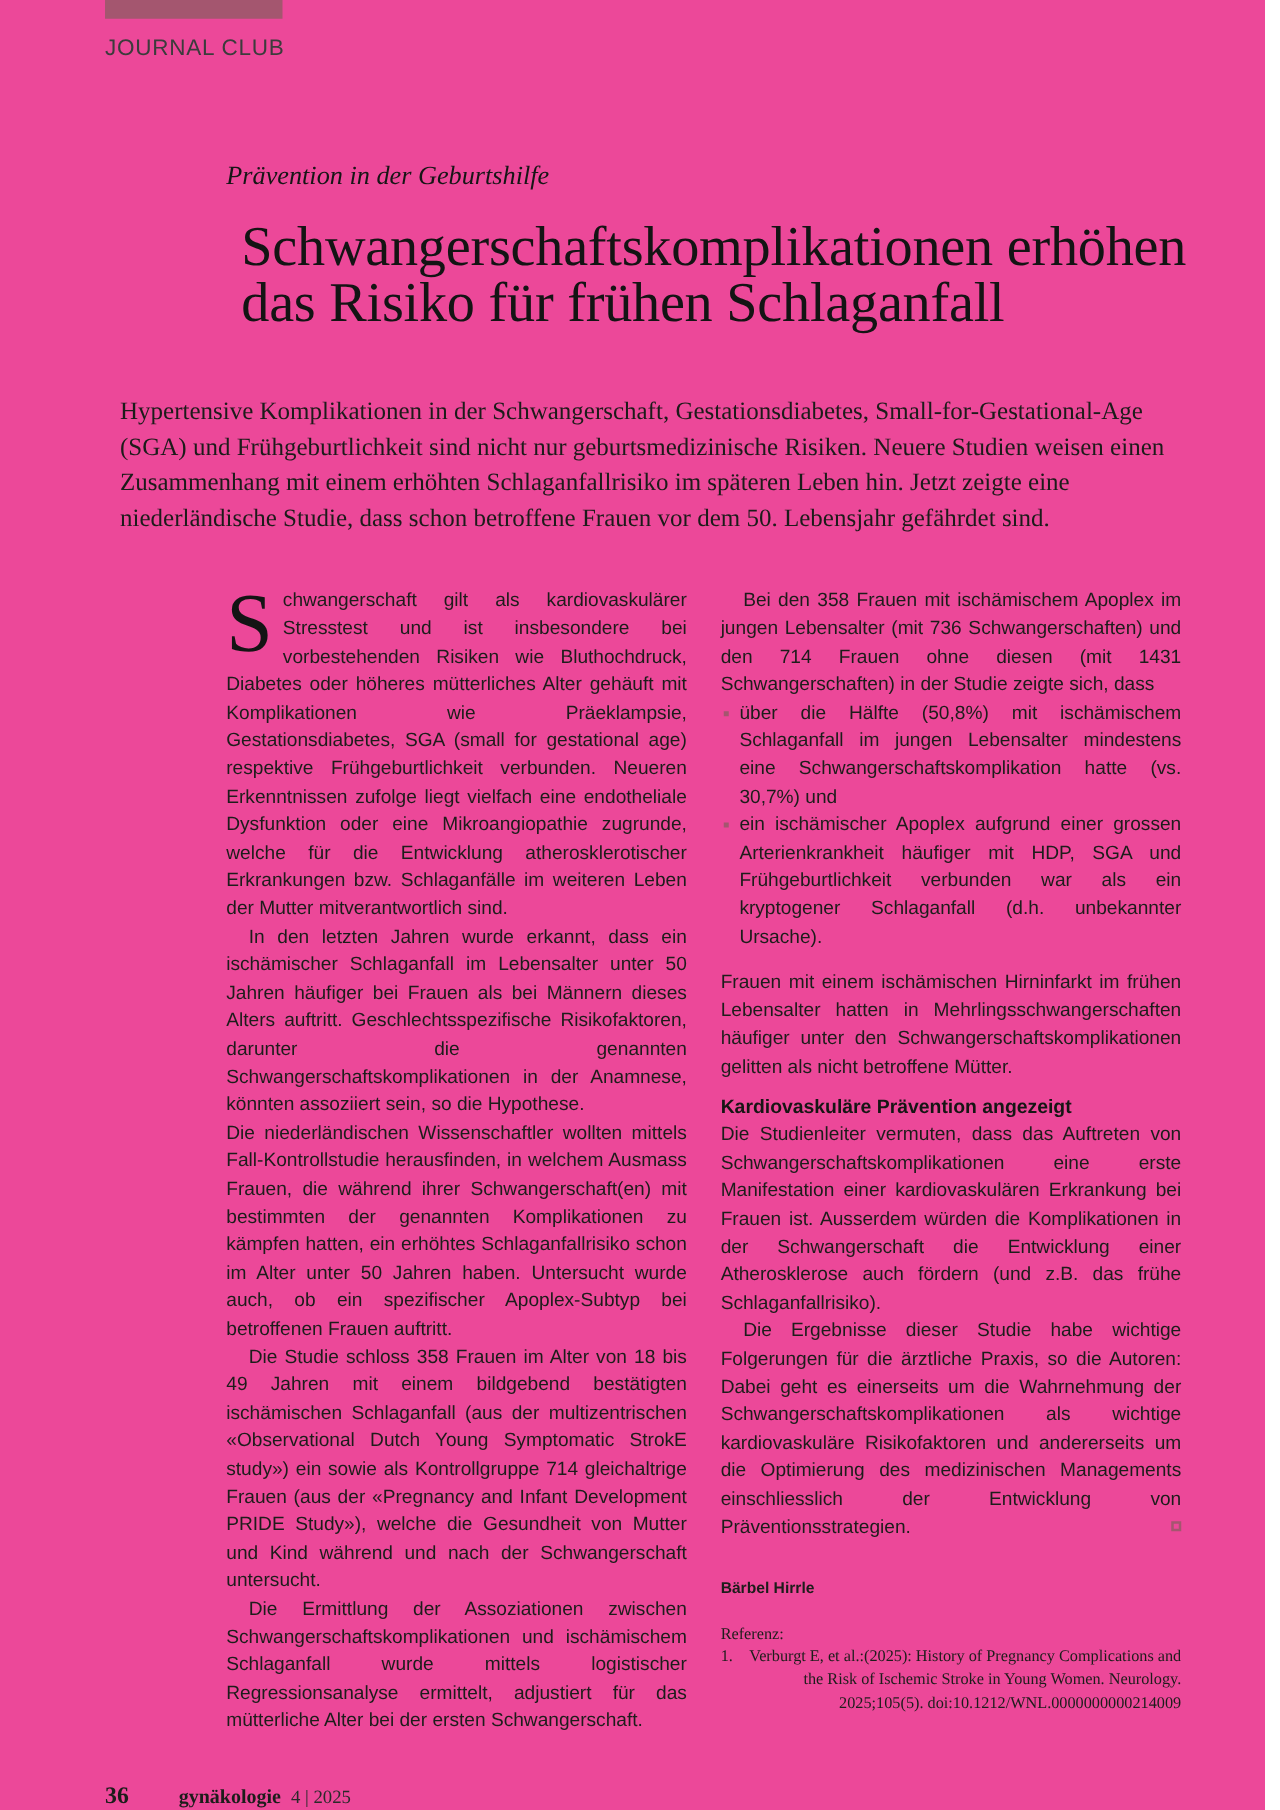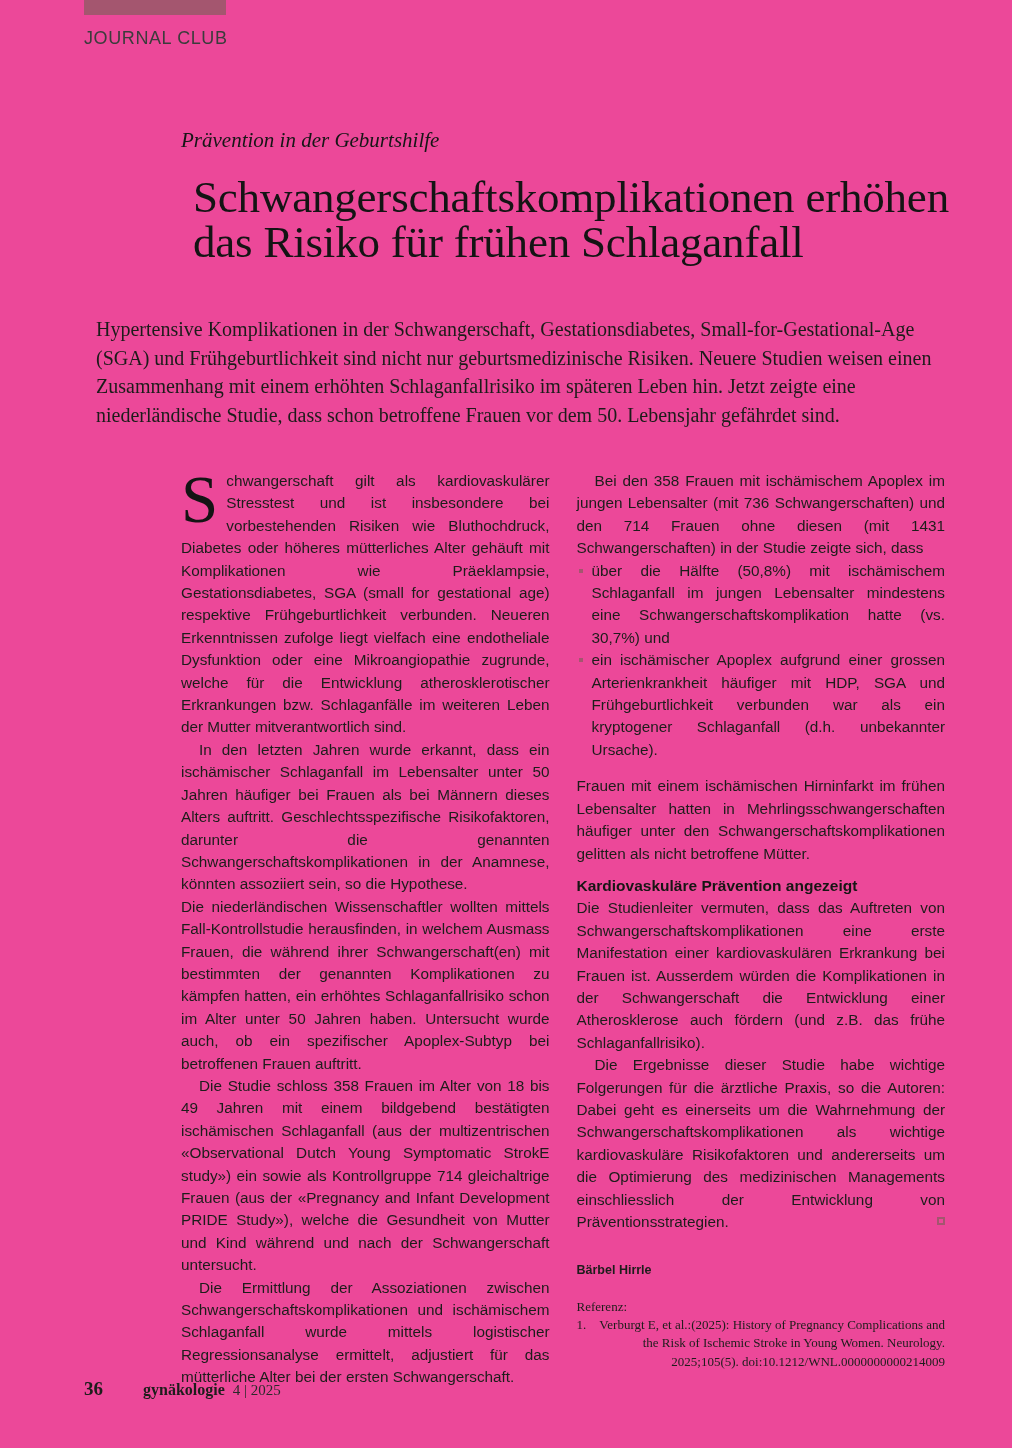--- a/index.html
+++ b/index.html
@@ -144,20 +144,21 @@
   .footer {
     position: absolute;
     left: 84px; top: 1378px;
     display: flex;
     align-items: baseline;
   }
   .footer .pagenum {
     font-family: "Liberation Serif", serif;
     font-size: 19px;
     font-weight: bold;
+    margin-top: 48px;
   }
   .footer .journal {
     margin-left: 40px;
     font-family: "Liberation Serif", serif;
     font-size: 16px;
     font-weight: bold;
   }
   .footer .issue {
     margin-left: 8px;
     font-family: "Liberation Serif", serif;

